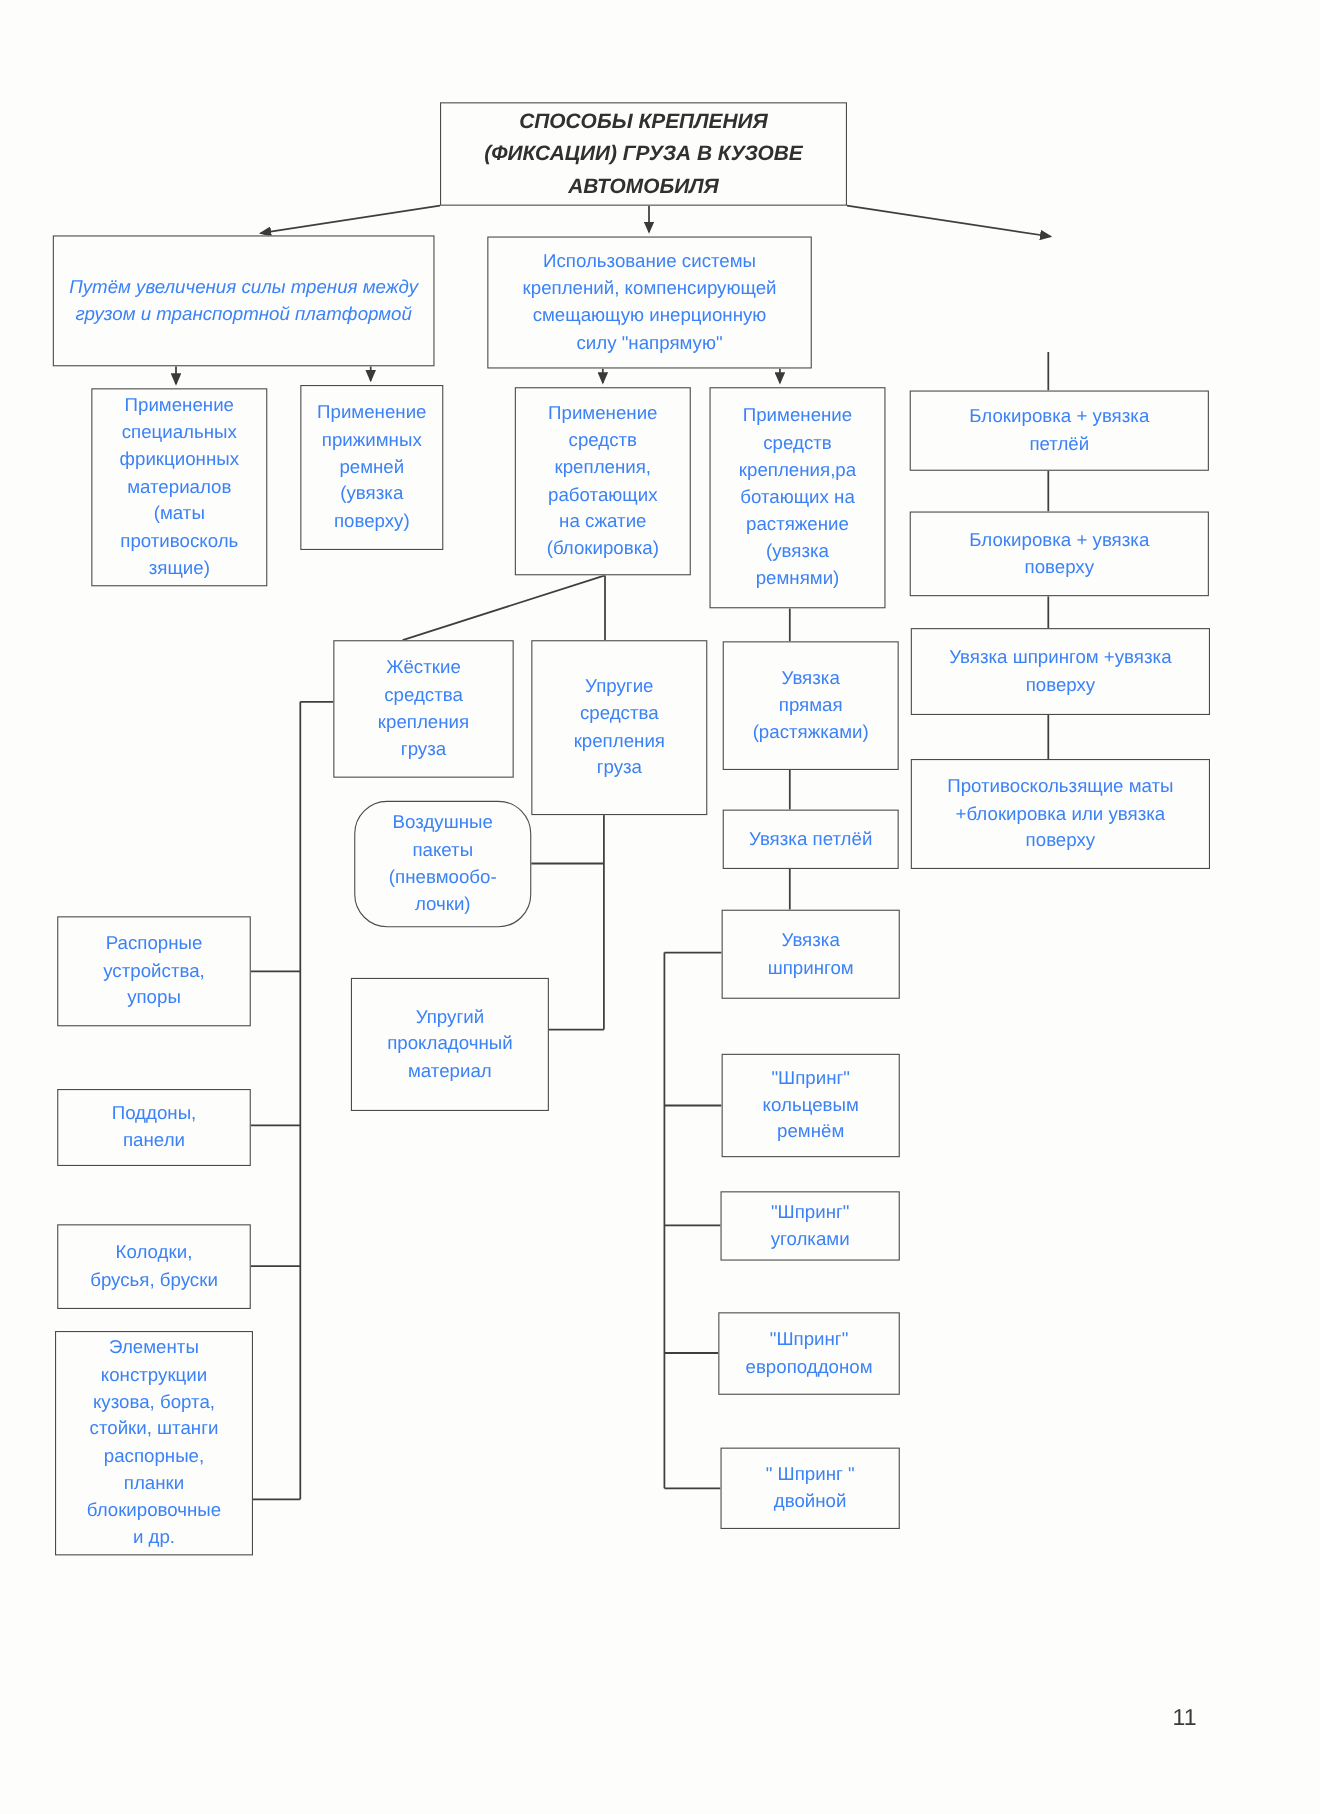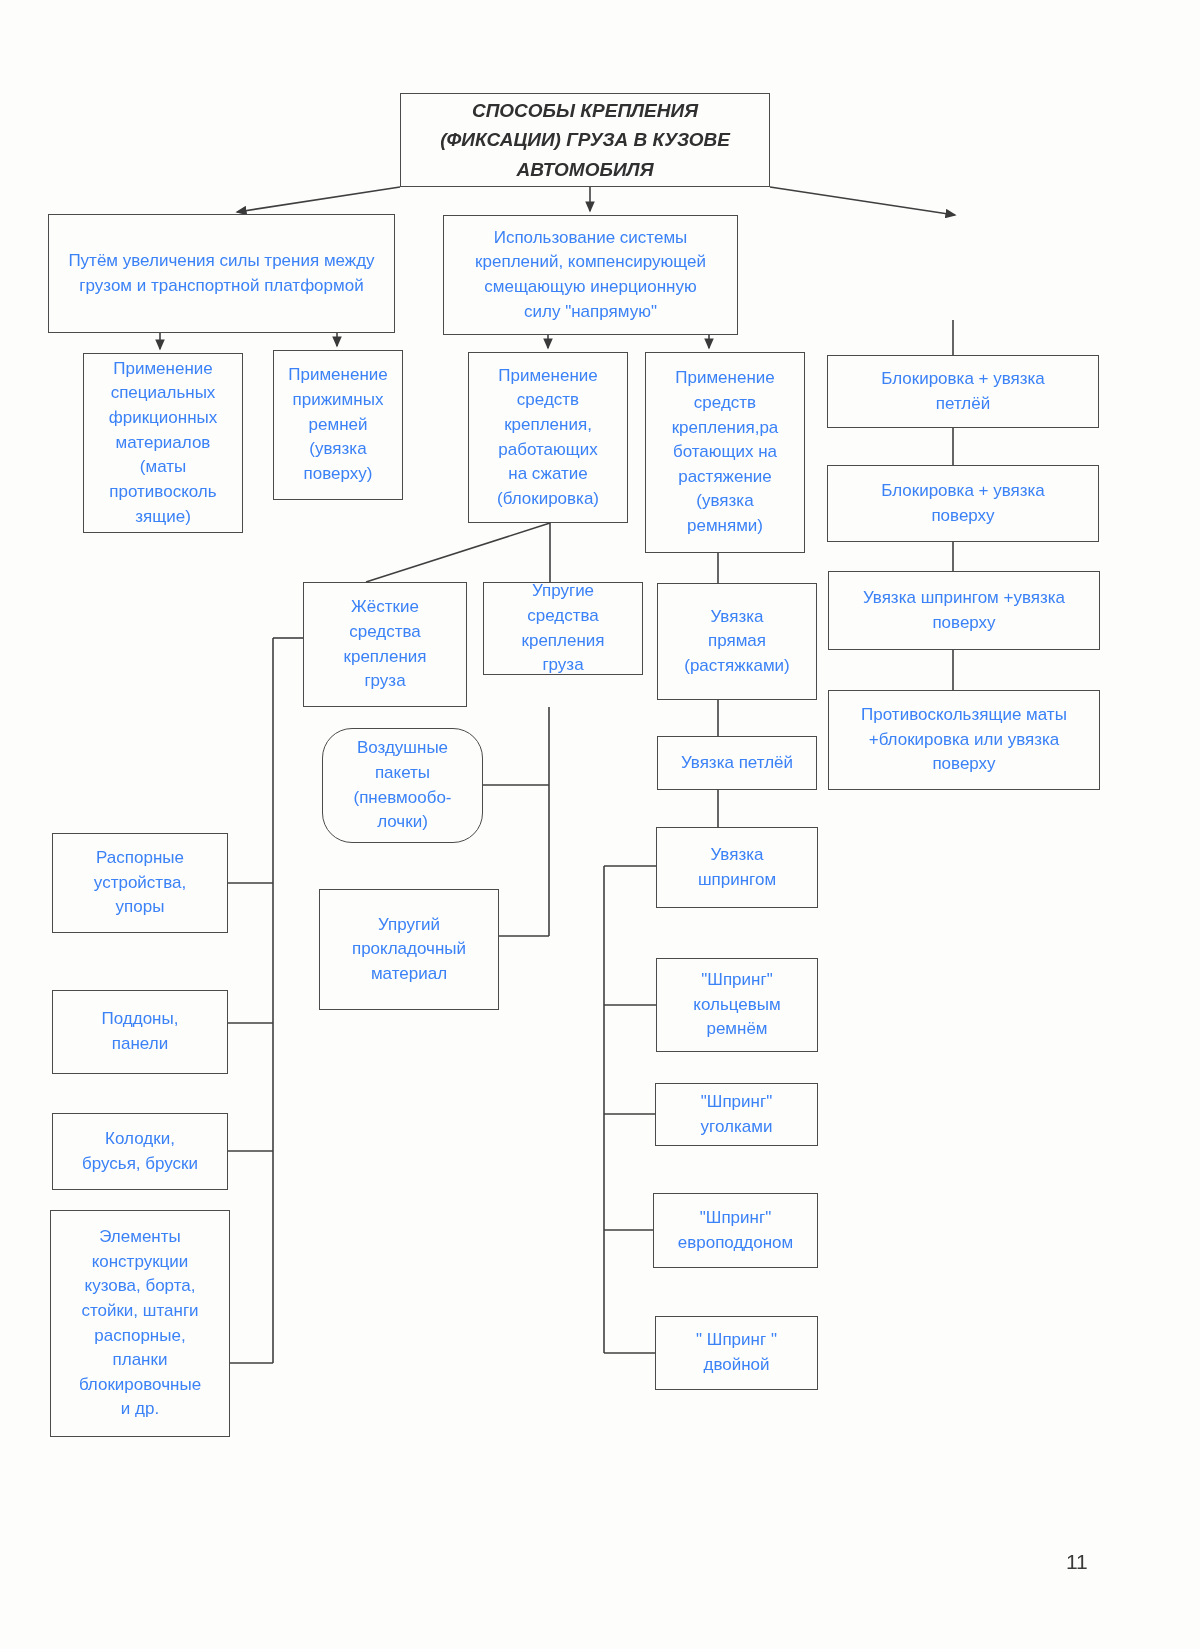--- a/index.html
+++ b/index.html
@@ -102,21 +102,21 @@
       <line x1="549" y1="707" x2="549" y2="936"></line>
       <line x1="549" y1="785" x2="483" y2="785"></line>
       <line x1="549" y1="936" x2="499" y2="936"></line>
     </g>
   </svg>
 
   <div class="node title" style="left:400px; top:93px;  width:370px; height:94px;">СПОСОБЫ КРЕПЛЕНИЯ
 (ФИКСАЦИИ) ГРУЗА В КУЗОВЕ
 АВТОМОБИЛЯ</div>
 
-  <div class="node" style="left:48px;  top:214px; width:347px; height:119px;">Путём увеличения силы трения между
+  <div class="node" style="left:48px;  top:214px; width:347px; height:119px;font-style:italic;">Путём увеличения силы трения между
 грузом и транспортной платформой</div>
   <div class="node" style="left:443px; top:215px; width:295px; height:120px;">Использование системы
 креплений, компенсирующей
 смещающую инерционную
 силу "напрямую"</div>
 
   <div class="node" style="left:83px;  top:353px; width:160px; height:180px;">Применение
 специальных
 фрикционных
 материалов
@@ -149,21 +149,21 @@
   <div class="node" style="left:828px; top:571px; width:272px; height:79px;">Увязка шпрингом +увязка
 поверху</div>
   <div class="node" style="left:828px; top:690px; width:272px; height:100px;">Противоскользящие маты
 +блокировка или увязка
 поверху</div>
 
   <div class="node" style="left:303px; top:582px; width:164px; height:125px;">Жёсткие
 средства
 крепления
 груза</div>
-  <div class="node" style="left:483px; top:582px; width:160px; height:93px;text-align:center;">Упругие
+  <div class="node" style="left:483px; top:582px; width:160px; height:159px;text-align:center;">Упругие
 средства
 крепления
 груза</div>
   <div class="node" style="left:657px; top:583px; width:160px; height:117px;">Увязка
 прямая
 (растяжками)</div>
   <div class="node" style="left:657px; top:736px; width:160px; height:54px;">Увязка петлёй</div>
   <div class="node" style="left:656px; top:827px; width:162px; height:81px;">Увязка
 шпрингом</div>
 
@@ -171,25 +171,25 @@
 пакеты
 (пневмообо-
 лочки)</div>
   <div class="node" style="left:319px; top:889px; width:180px; height:121px;">Упругий
 прокладочный
 материал</div>
 
   <div class="node" style="left:52px;  top:833px; width:176px; height:100px;">Распорные
 устройства,
 упоры</div>
-  <div class="node" style="left:52px;  top:990px; width:176px; height:84px;">Поддоны,
+  <div class="node" style="left:52px;  top:990px; width:176px; height:70px;">Поддоны,
 панели</div>
   <div class="node" style="left:52px;  top:1113px; width:176px; height:77px;">Колодки,
 брусья, бруски</div>
-  <div class="node" style="left:50px;  top:1210px; width:180px; height:227px;">Элементы
+  <div class="node" style="left:50px;  top:1210px; width:180px; height:204px;">Элементы
 конструкции
 кузова, борта,
 стойки, штанги
 распорные,
 планки
 блокировочные
 и др.</div>
 
   <div class="node" style="left:656px; top:958px; width:162px; height:94px;">"Шпринг"
 кольцевым

